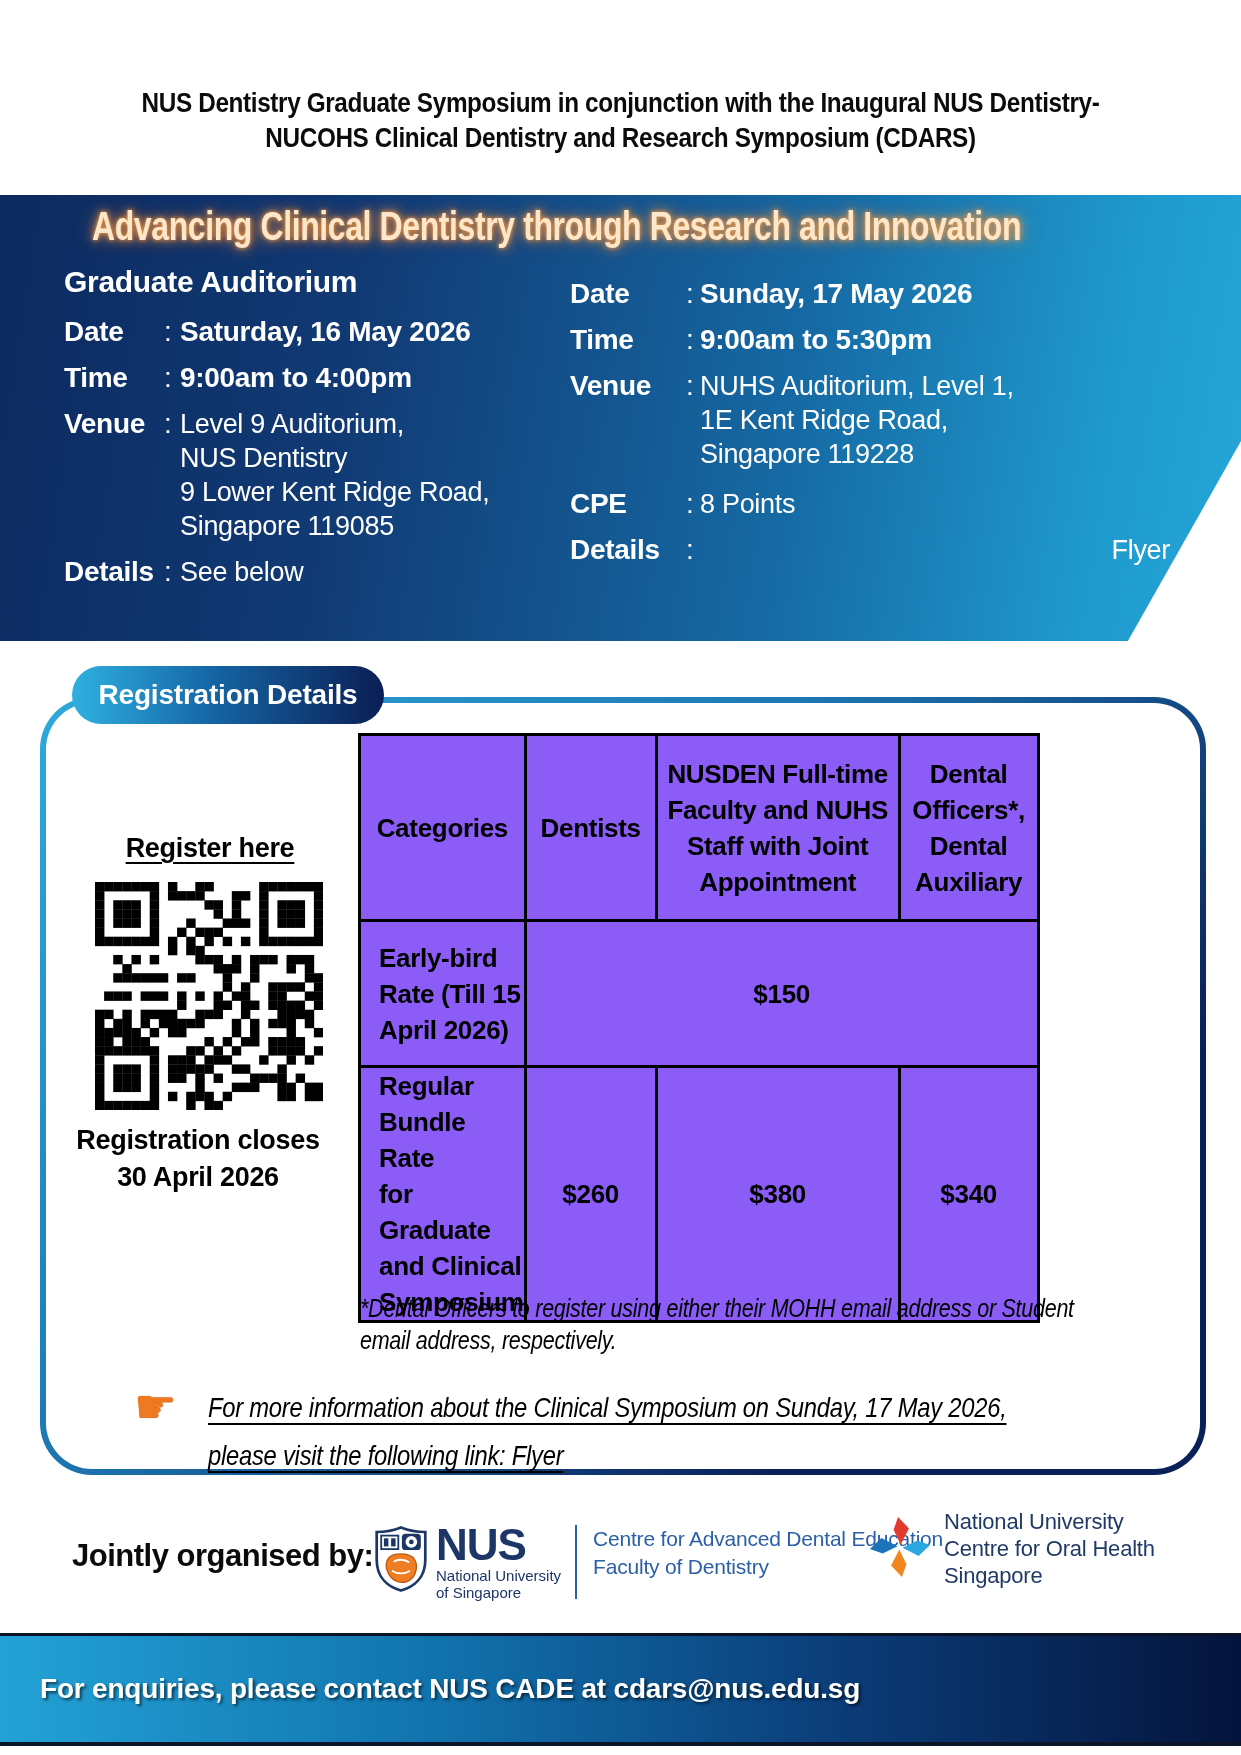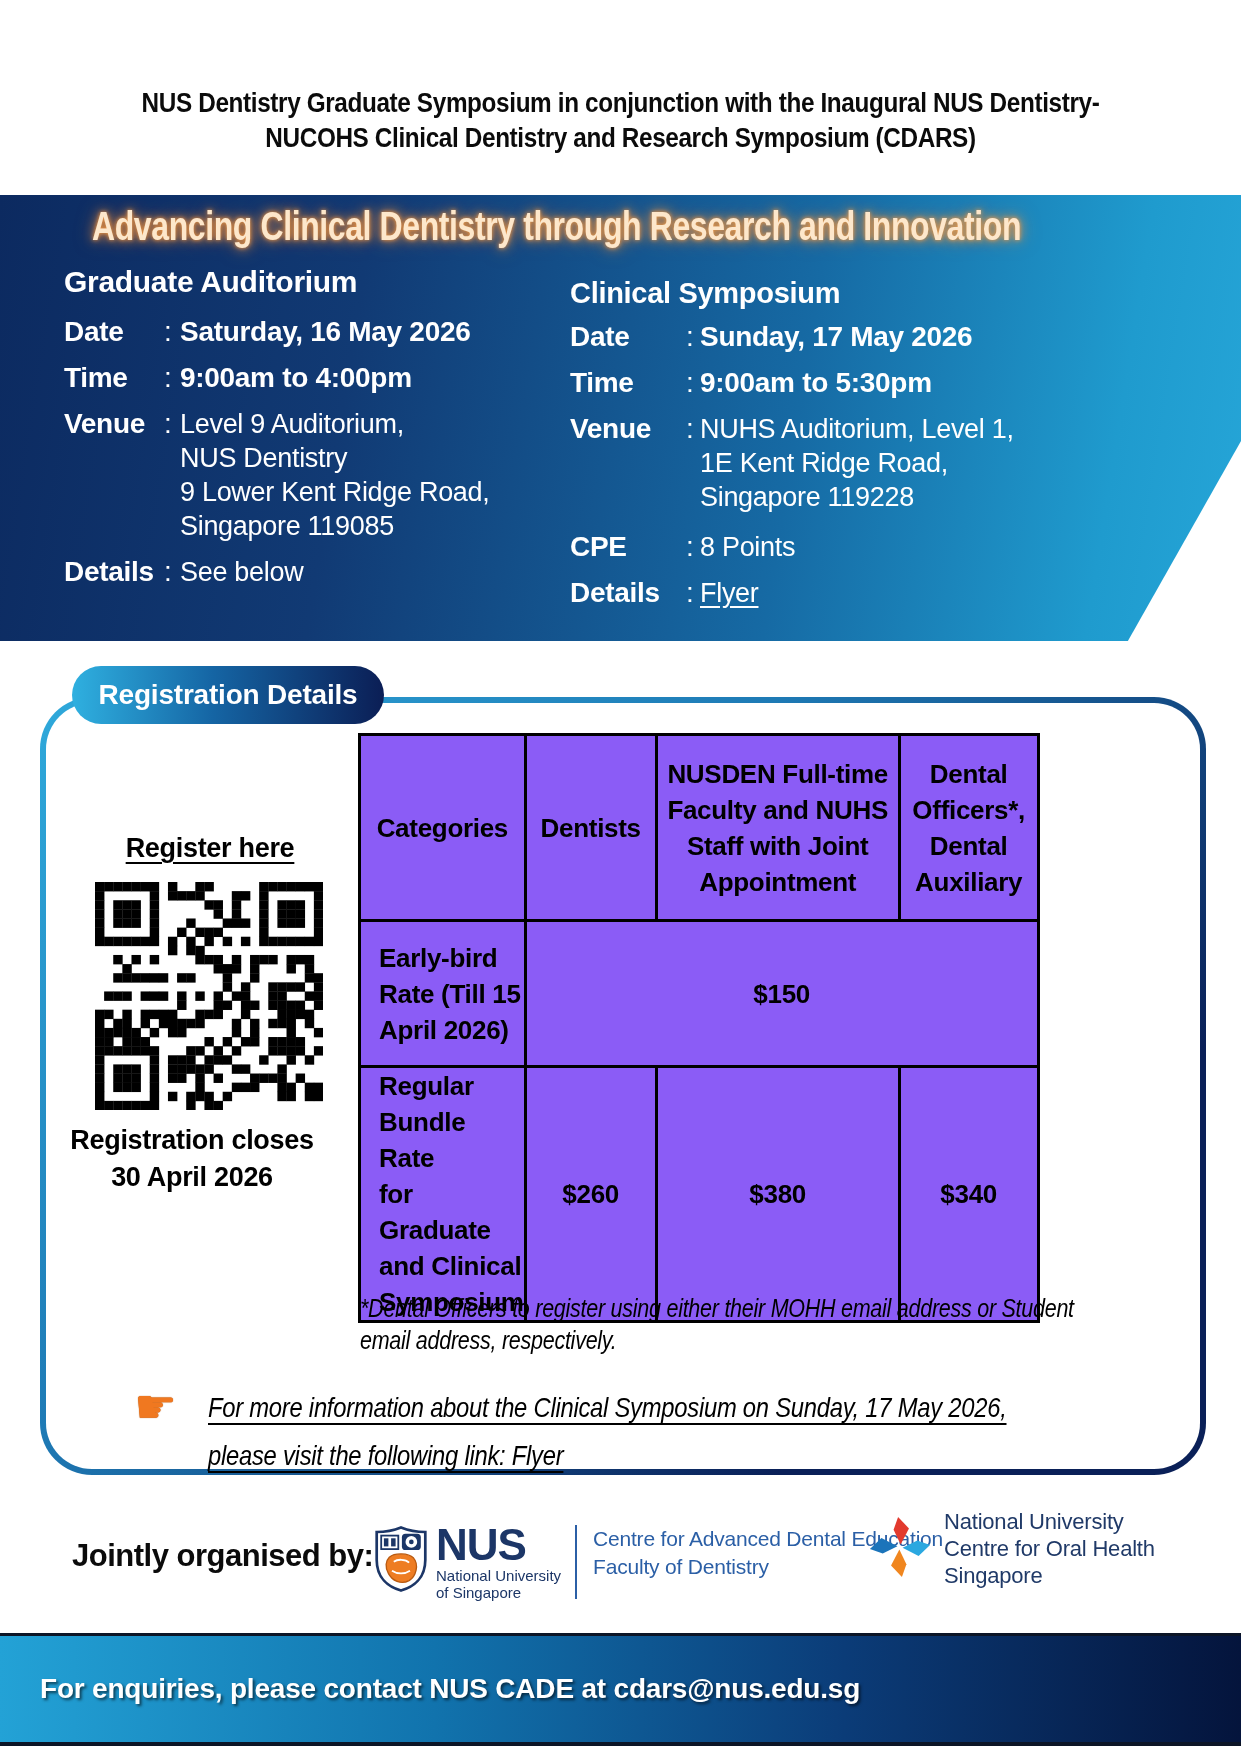--- a/index.html
+++ b/index.html
@@ -25,36 +25,36 @@
   .col-clin{left:570px;top:82px;width:600px;}
   .col-head{font-size:30px;font-weight:bold;letter-spacing:-0.3px;margin-bottom:16px;}
   .col-clin .col-head{font-size:29px;margin-bottom:10px;}
   .info-row{display:grid;grid-template-columns:100px 16px auto;margin-bottom:12px;
             font-size:28px;line-height:34px;letter-spacing:-0.3px;}
   .col-clin .info-row{grid-template-columns:116px 14px auto;}
   .info-label{font-weight:bold;}
   .info-colon{font-weight:normal;}
   .v-bold{font-weight:bold;}
   .v-reg{font-weight:normal;font-size:27px;}
-  .u{text-decoration:underline;text-underline-offset:4px;}
+  .u{text-underline-offset:4px;text-align:right;}
 
   
   .reg-box{position:absolute;left:40px;top:697px;width:1166px;height:778px;border-radius:52px;
            background:linear-gradient(135deg,#2fa9db 0%,#1e7ab5 38%,#0a2058 78%);padding:0;}
   .reg-box-inner{position:absolute;inset:6px;background:#ffffff;border-radius:46px;}
   .reg-pill{position:absolute;left:72px;top:666px;width:312px;height:58px;border-radius:30px;
             background:linear-gradient(90deg,#2fb0e0 0%,#1565a4 45%,#0b1e55 100%);
             color:#fff;font-size:28px;font-weight:bold;letter-spacing:-0.2px;
             display:flex;align-items:center;justify-content:center;z-index:6;}
 
   .register-here{position:absolute;left:94px;top:833px;width:232px;text-align:center;z-index:5;
                  font-size:27px;font-weight:bold;color:#000;text-decoration:underline;
                  text-underline-offset:5px;letter-spacing:-0.3px;cursor:pointer;}
   .qr{position:absolute;left:95px;top:882px;width:228px;height:228px;z-index:5;}
-  .reg-closes{position:absolute;left:34px;top:1122px;width:316px;text-align:center;z-index:5;
+  .reg-closes{position:absolute;left:40px;top:1122px;width:316px;text-align:center;z-index:5;
               font-size:27px;font-weight:bold;line-height:37px;letter-spacing:-0.3px;color:#000;}
 
   
   .price-table{position:absolute;left:358px;top:733px;border-collapse:collapse;z-index:5;
                background:#d9e2f1;}
   .price-table td,.price-table th{border:3px solid #000;background:#8b5cf6;vertical-align:middle;
                font-size:26px;line-height:36px;letter-spacing:-0.3px;color:#000;padding:0;}
   .price-table th{font-weight:bold;text-align:center;}
   .c-cat{width:152px;} .c-den{width:128px;} .c-nus{width:240px;} .c-off{width:136px;}
   .row-head{height:186px;}
@@ -126,21 +126,20 @@
 Singapore 119085</span>
       </div>
       <div class="info-row">
         <span class="info-label">Details</span>
         <span class="info-colon">:</span>
         <span class="v-reg">See below</span>
       </div>
     </div>
 
     <div class="col col-clin">
-      <div class="col-head">Clinical Symposium</div>
       <div class="info-row">
         <span class="info-label">Date</span>
         <span class="info-colon">:</span>
         <span class="v-bold">Sunday, 17 May 2026</span>
       </div>
       <div class="info-row">
         <span class="info-label">Time</span>
         <span class="info-colon">:</span>
         <span class="v-bold">9:00am to 5:30pm</span>
       </div>

